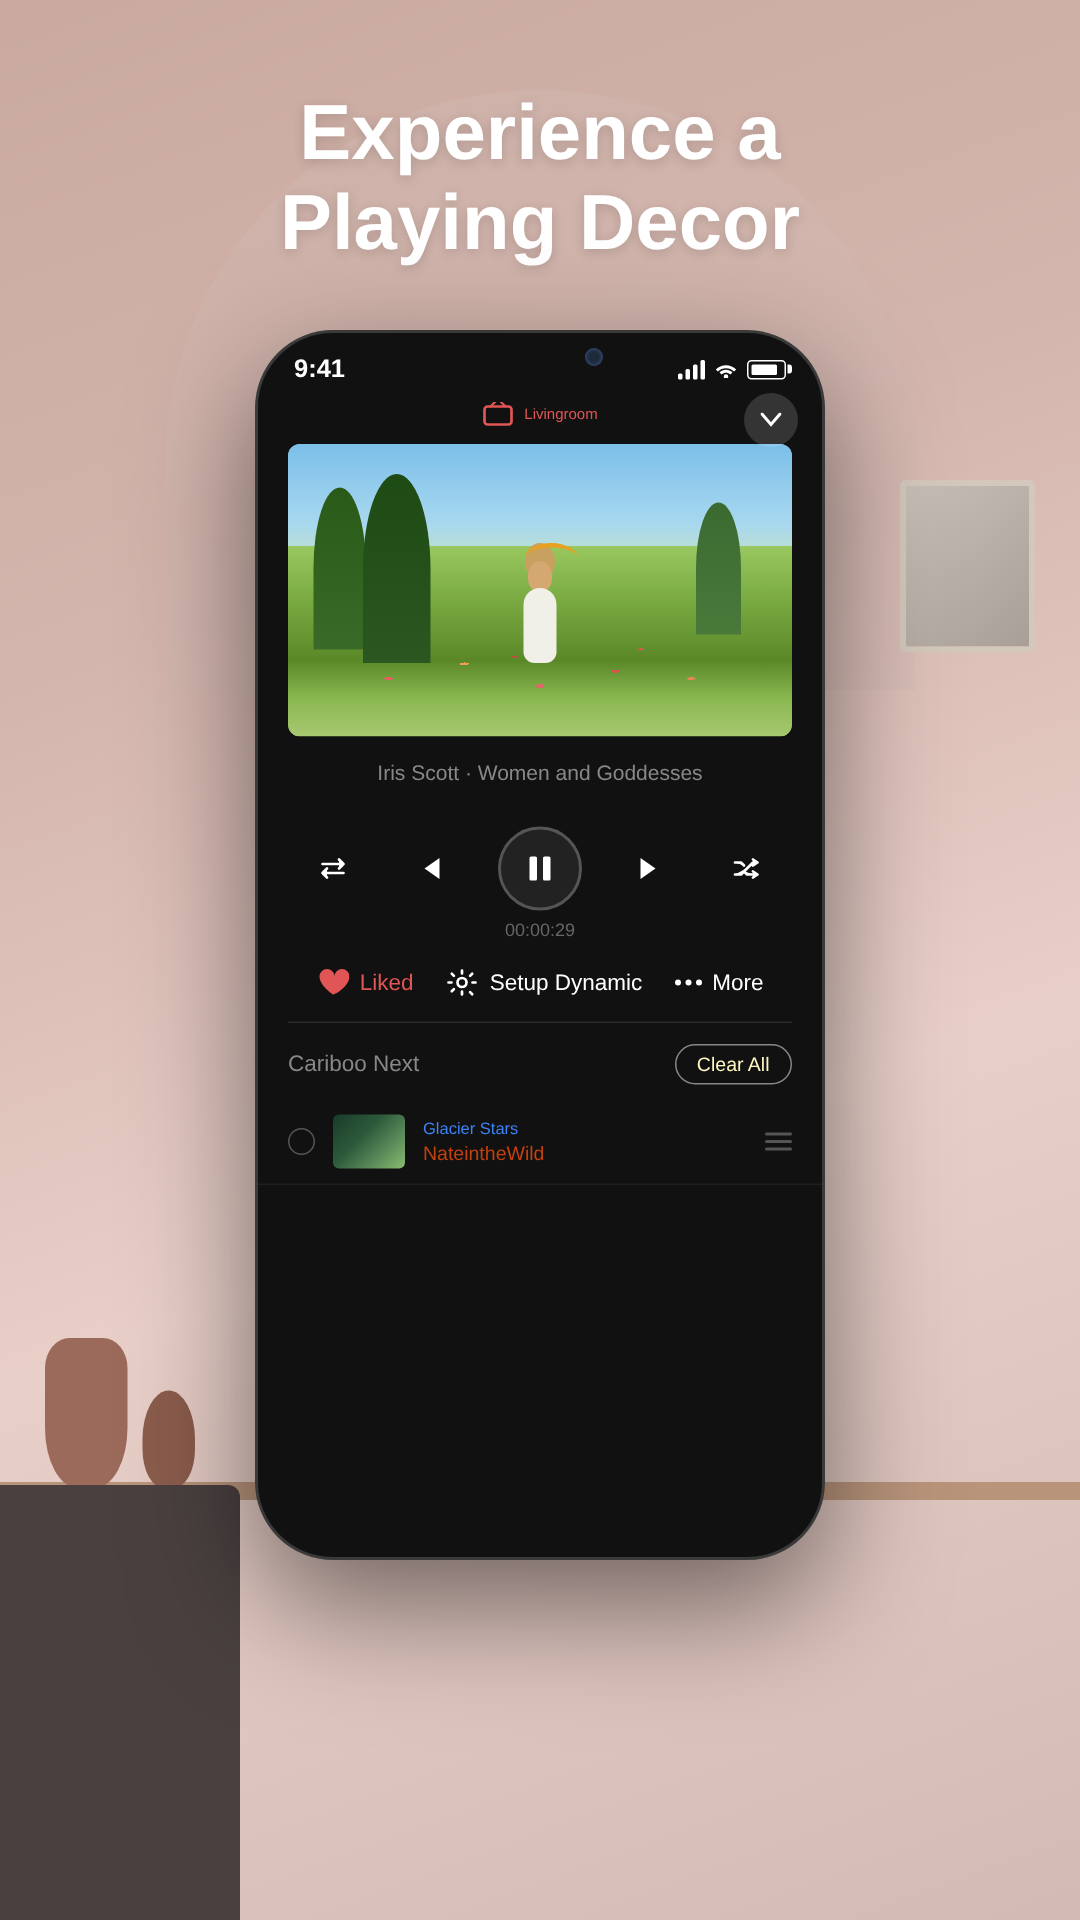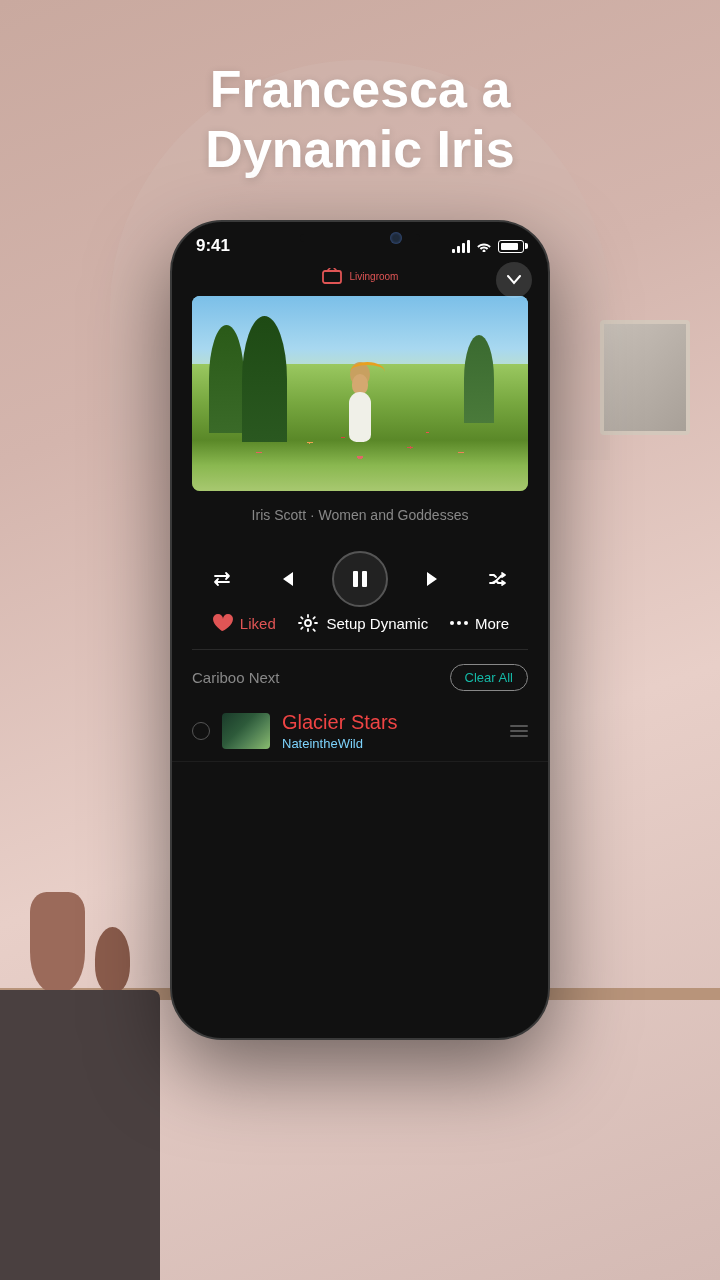--- a/index.html
+++ b/index.html
@@ -510,21 +510,21 @@
       font-size: 15px;
       color: #888;
       font-weight: 500;
     }
 
     .clear-all-btn {
       border: 1.5px solid #888;
       border-radius: 20px;
       padding: 5px 14px;
       font-size: 13px;
-      color: #14b8a6;
+      color: #fef9c3;
       cursor: pointer;
       background: transparent;
     }
 
     
     .queue-list {
       flex: 1;
       overflow: hidden;
     }
 
@@ -558,29 +558,29 @@
 
     .queue-thumb-2 {
       background: linear-gradient(135deg, #2a3a4a 0%, #3a5a6a 40%, #5a8a9a 70%, #8aaabb 100%);
     }
 
     .queue-info {
       flex: 1;
     }
 
     .queue-title {
-      font-size: 20px;
-      color: #ef4444;
+      font-size: 11px;
+      color: #3b82f6;
       font-weight: 500;
       margin-bottom: 2px;
     }
 
     .queue-artist {
       font-size: 13px;
-      color: #7dd3fc;
+      color: #c2410c;
     }
 
     .drag-handle {
       display: flex;
       flex-direction: column;
       gap: 3px;
       cursor: pointer;
     }
 
     .drag-handle span {
@@ -603,22 +603,22 @@
   <div class="bg-shelf"></div>
   <div class="bg-vase1"></div>
   <div class="bg-vase2"></div>
   <div class="bg-cabinet"></div>
   <div class="bg-frame">
     <div class="bg-frame-inner"></div>
   </div>
 </div>
 
 <div class="hero-text">
-  <div>Francesca a</div>
-  <div>Dynamic Iris</div>
+  <div>Experience a</div>
+  <div>Playing Decor</div>
 </div>
 
 <div class="phone-wrapper">
   <div class="phone">
 
     <div class="phone-notch"></div>
     <div class="phone-camera"></div>
     <div class="phone-vol-up"></div>
     <div class="phone-vol-down"></div>
     <div class="phone-power"></div>
@@ -708,20 +708,21 @@
         </div>
 
         <div class="ctrl-btn">
           <svg width="22" height="22" viewBox="0 0 22 22" fill="none">
             <path d="M3 7h4l2 2M3 15h4l8-8h3M15 5l3 2-3 2M15 13l3 2-3 2" stroke="white" stroke-width="1.8" stroke-linecap="round" stroke-linejoin="round"></path>
             <path d="M9 13l2 2h5" stroke="white" stroke-width="1.8" stroke-linecap="round" stroke-linejoin="round"></path>
           </svg>
         </div>
       </div>
 
+      <div class="time-display">00:00:29</div>
 
       <div class="action-row">
 
         <div class="action-btn">
           <svg width="22" height="20" viewBox="0 0 22 20" fill="#e05555">
             <path d="M11 18S2 12 2 6a5 5 0 0110 0 5 5 0 0110 0c0 6-9 12-11 12z"></path>
           </svg>
           <span class="action-label liked-label">Liked</span>
         </div>
 

